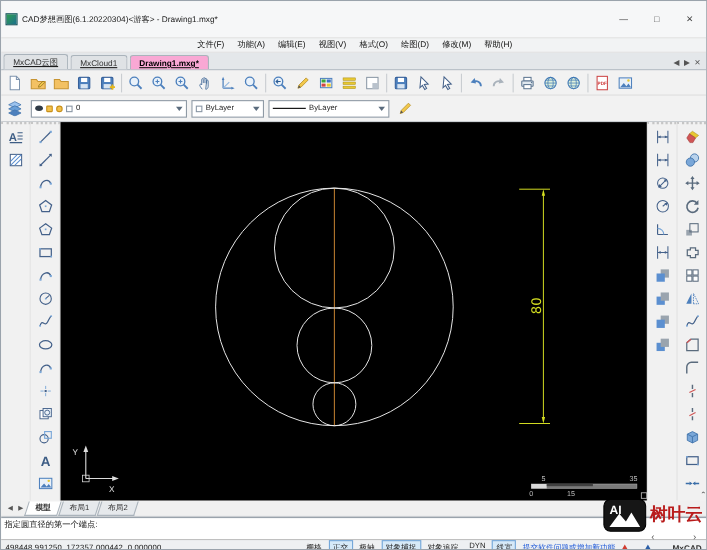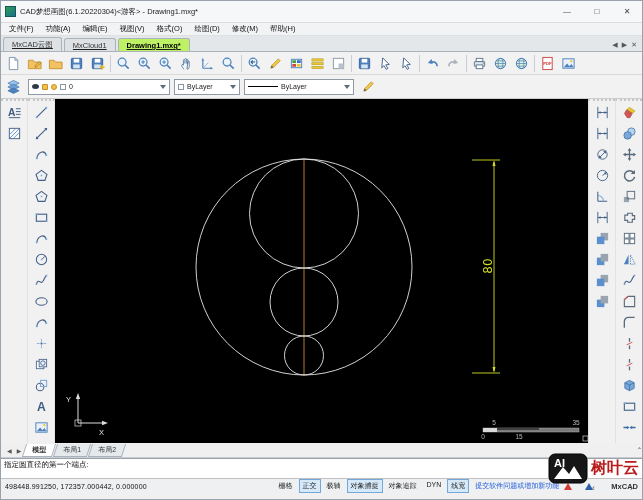--- a/index.html
+++ b/index.html
@@ -1,26 +1,26 @@
 <!DOCTYPE html>
 <html><head>
 <meta charset="utf-8">
 <style>
   *{box-sizing:border-box;margin:0;padding:0;}
   html,body{width:643px;height:500px;overflow:hidden;}
   body{font-family:"Liberation Sans",sans-serif;background:#f0f0f0;color:#1c1c1c;position:relative;border:1px solid #9aa3ac;}
-  .titlebar{height:22px;display:flex;align-items:center;background:#f6f7f8;border-bottom:1px solid #dcdcdc;padding-left:4px;}
+  .titlebar{height:34px;display:flex;align-items:center;background:#f6f7f8;border-bottom:1px solid #dcdcdc;padding-left:4px;}
   .appicon{width:11px;height:11px;background:linear-gradient(135deg,#2e9e4f,#1b6f8e);border:1px solid #14565c;margin-right:4px;flex:0 0 auto;}
   .title{font-size:7.5px;color:#222;flex:1;white-space:nowrap;}
   .winbtn{width:30px;height:17px;font-size:8px;color:#444;display:flex;align-items:center;justify-content:center;}
-  .menubar{height:13px;display:flex;align-items:center;background:#f2f3f4;border-bottom:1px solid #e0e0e0;padding-left:2px;}
+  .menubar{height:13px;display:flex;align-items:center;background:#f2f3f4;border-bottom:1px solid #e0e0e0;padding-left:2px;justify-content:center;}
   .menu-item{font-size:7.5px;padding:0 6px;color:#111;}
   .tabbar{height:16px;display:flex;align-items:flex-end;background:#e4e7ea;border-bottom:1px solid #aab3bb;}
   .doctab{font-size:7.5px;padding:2px 8px 1px;border:1px solid #aab3bb;border-bottom:none;background:#dfe2e5;color:#333;border-radius:3px 3px 0 0;margin-left:2px;white-space:nowrap;}
-  .doctab.active{background:#bef264;font-weight:bold;color:#000;text-align:center;}
+  .doctab.active{background:#f9a8d4;font-weight:bold;color:#000;text-align:center;}
   .tabnav{margin-left:auto;display:flex;align-items:center;gap:4px;padding:0 5px 2px;color:#555;font-size:7px;}
   .toolbar1{height:23px;display:flex;align-items:center;background:#f2f2f2;border-bottom:1px solid #dadada;padding:0 2px;}
   .tbtn{width:21px;height:20px;display:flex;align-items:center;justify-content:center;flex:0 0 auto;}
   .tbtn svg{width:15px;height:15px;}
   .tsep{width:1px;height:17px;background:#c9cdd1;margin:0 2px;flex:0 0 auto;}
   .toolbar2{height:24px;display:flex;align-items:center;background:#f2f2f2;border-bottom:1px solid #c9cdd1;padding:0 2px;gap:4px;}
   .combo{height:16px;background:#fff;border:1px solid #8f9aa5;display:flex;align-items:center;font-size:7px;padding:0 3px;gap:3px;}
   .combo .dd{margin-left:auto;width:0;height:0;border-left:3px solid transparent;border-right:3px solid transparent;border-top:4px solid #5a6b7d;}
   .mini-eye{width:7px;height:5px;background:#2f3a46;border-radius:50%;}
   .mini-lock{width:6px;height:6px;background:#f2c14b;border:1px solid #c8901a;border-radius:1px;}

